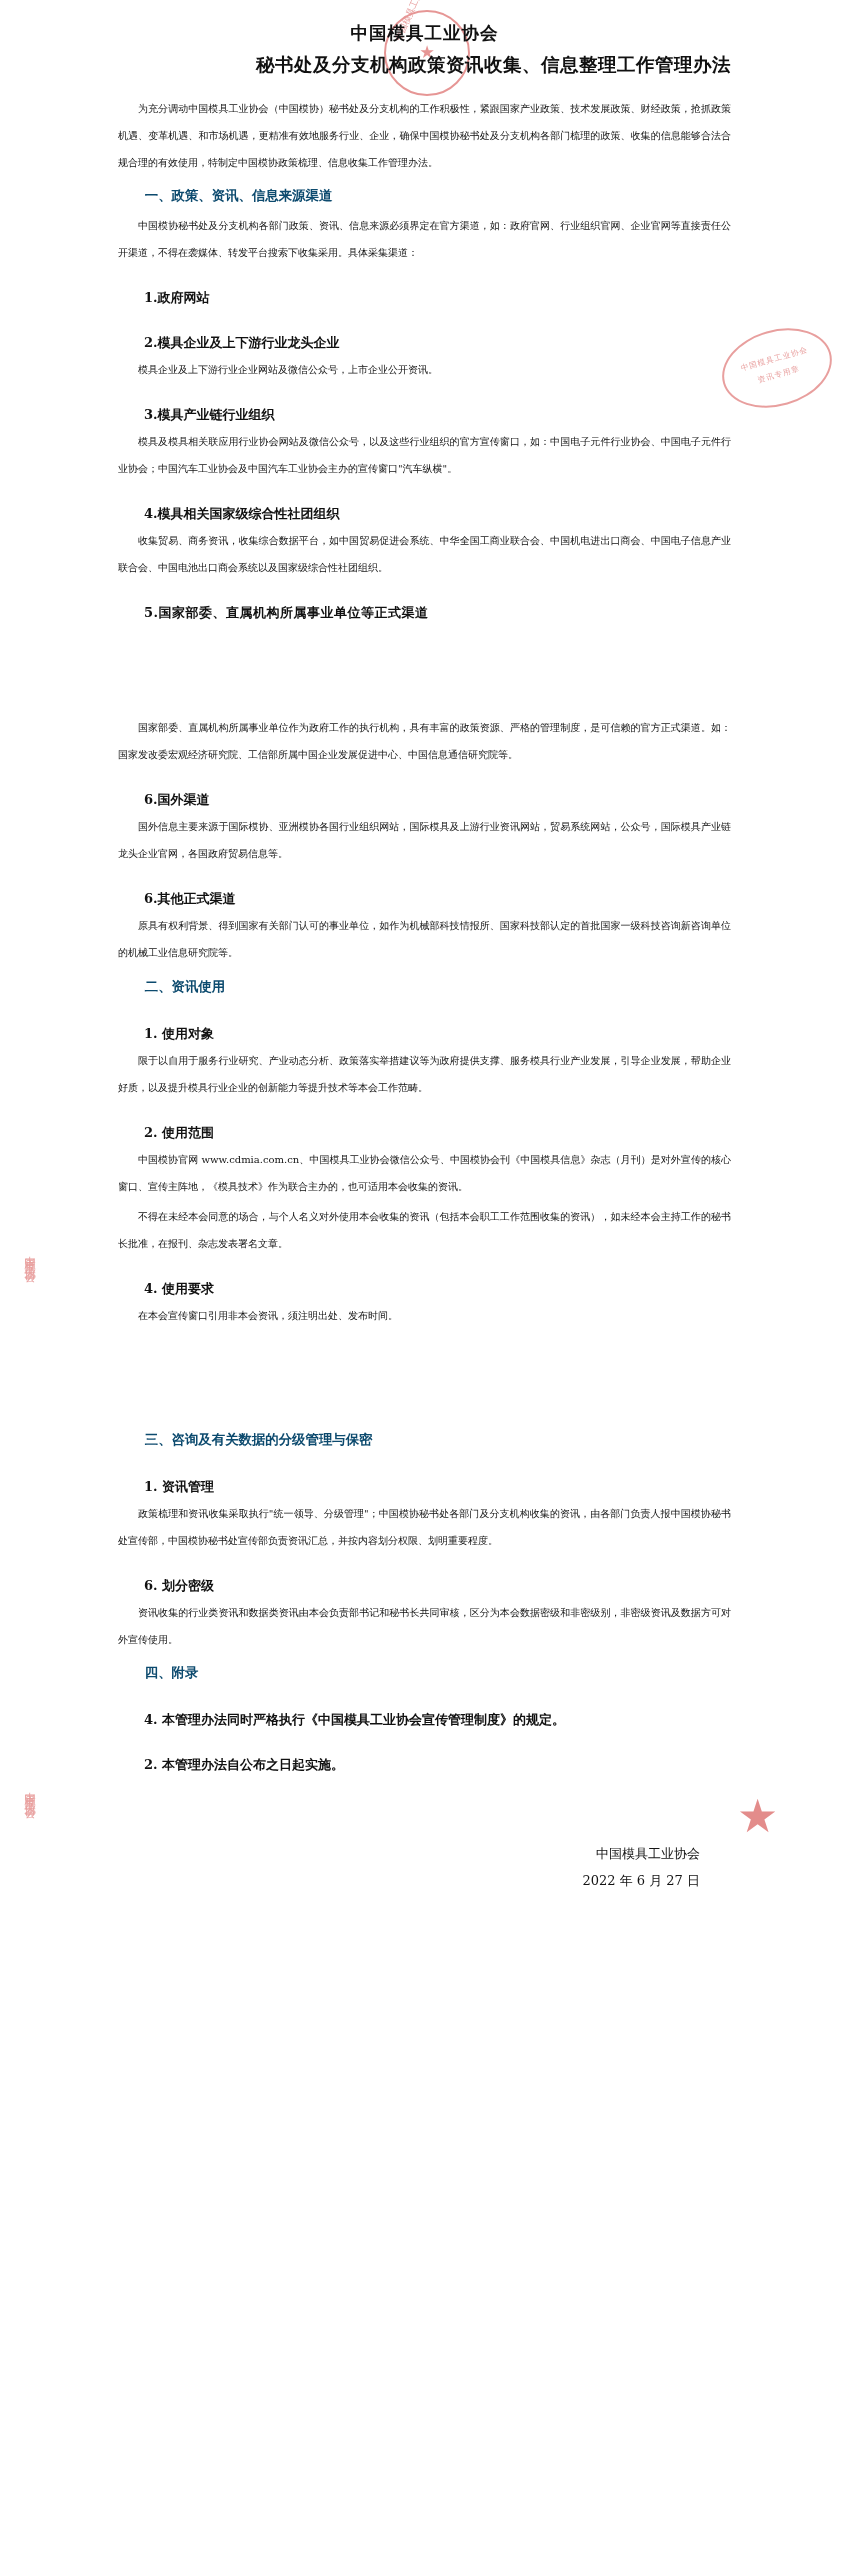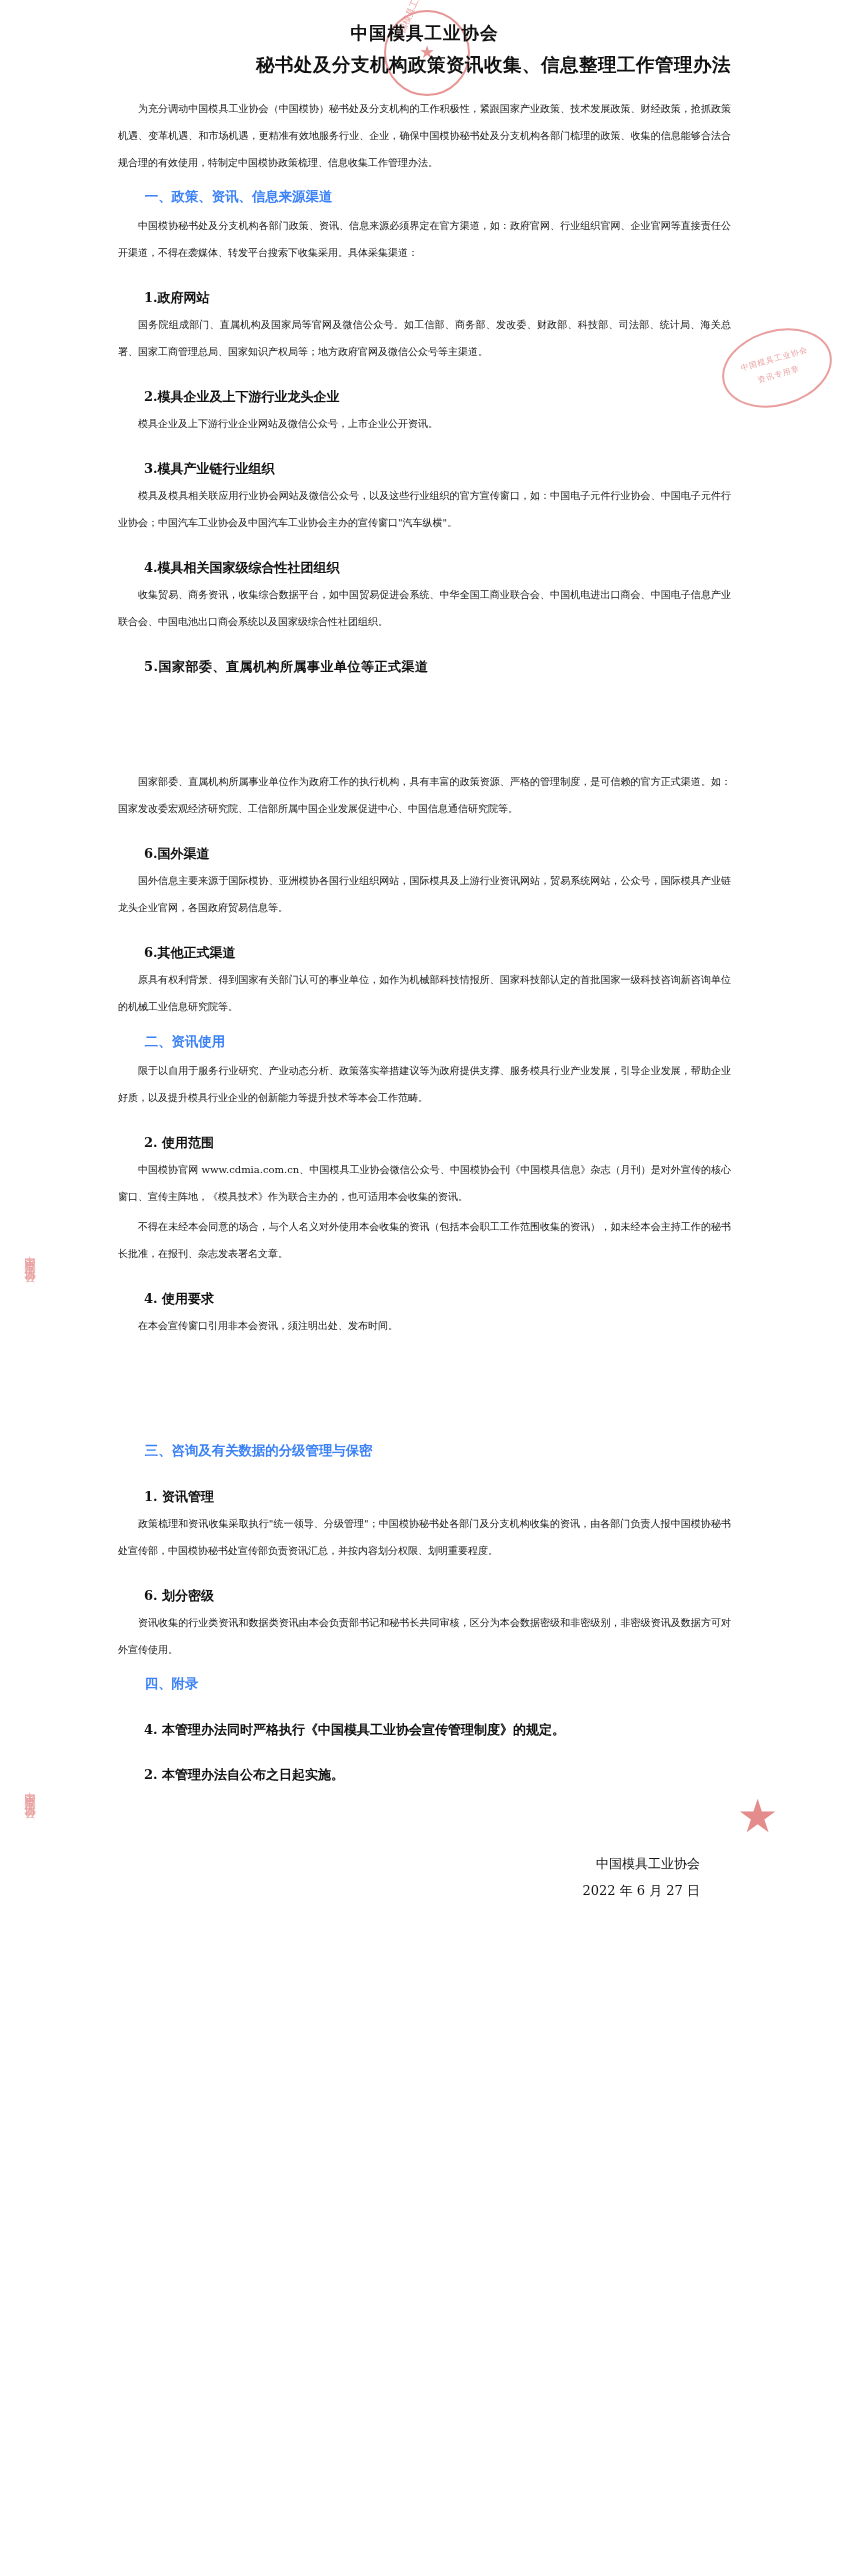--- a/index.html
+++ b/index.html
@@ -49,27 +49,27 @@
     font-family: "DejaVu Serif", "Liberation Serif", serif;
     font-size: 10px;
     line-height: 27px;
     text-align: justify;
     text-justify: inter-ideograph;
     margin: 0 0 3.1px 0;
     text-indent: 2em;
     color: #141414;
   }
   p.h1 {
-    font-family: Liberation Serif, serif;
+    font-family: Liberation Mono, monospace;
     font-size: 13.4px;
     font-weight: bold;
     line-height: 28px;
     margin: 7.2px 0 1px 0;
     text-indent: 2em;
-    color: #3b82f6;
+    color: #0c4a6e;
   }
   p.h2 {
     font-family: "DejaVu Serif", "Liberation Serif", serif;
     font-size: 13px;
     font-weight: bold;
     line-height: 27px;
     margin: 18px 0 0 0;
     text-indent: 2em;
     color: #111;
   }
@@ -188,21 +188,20 @@
 
     <h1 class="org-title">中国模具工业协会</h1>
     <h2 class="doc-title">秘书处及分支机构政策资讯收集、信息整理工作管理办法</h2>
 
     <p class="body">为充分调动中国模具工业协会（中国模协）秘书处及分支机构的工作积极性，紧跟国家产业政策、技术发展政策、财经政策，抢抓政策机遇、变革机遇、和市场机遇，更精准有效地服务行业、企业，确保中国模协秘书处及分支机构各部门梳理的政策、收集的信息能够合法合规合理的有效使用，特制定中国模协政策梳理、信息收集工作管理办法。</p>
 
     <p class="h1">一、政策、资讯、信息来源渠道</p>
     <p class="body">中国模协秘书处及分支机构各部门政策、资讯、信息来源必须界定在官方渠道，如：政府官网、行业组织官网、企业官网等直接责任公开渠道，不得在袭媒体、转发平台搜索下收集采用。具体采集渠道：</p>
 
     <p class="h2">1.政府网站</p>
-    <p class="body">国务院组成部门、直属机构及国家局等官网及微信公众号。如工信部、商务部、发改委、财政部、科技部、司法部、统计局、海关总署、国家工商管理总局、国家知识产权局等；地方政府官网及微信公众号等主渠道。</p>
 
     <p class="h2">2.模具企业及上下游行业龙头企业</p>
     <p class="body">模具企业及上下游行业企业网站及微信公众号，上市企业公开资讯。</p>
 
     <p class="h2">3.模具产业链行业组织</p>
     <p class="body">模具及模具相关联应用行业协会网站及微信公众号，以及这些行业组织的官方宣传窗口，如：中国电子元件行业协会、中国电子元件行业协会；中国汽车工业协会及中国汽车工业协会主办的宣传窗口"汽车纵横"。</p>
 
     <p class="h2">4.模具相关国家级综合性社团组织</p>
     <p class="body">收集贸易、商务资讯，收集综合数据平台，如中国贸易促进会系统、中华全国工商业联合会、中国机电进出口商会、中国电子信息产业联合会、中国电池出口商会系统以及国家级综合性社团组织。</p>
 
@@ -213,20 +212,21 @@
     <p class="body">国家部委、直属机构所属事业单位作为政府工作的执行机构，具有丰富的政策资源、严格的管理制度，是可信赖的官方正式渠道。如：国家发改委宏观经济研究院、工信部所属中国企业发展促进中心、中国信息通信研究院等。</p>
 
     <p class="h2">6.国外渠道</p>
     <p class="body">国外信息主要来源于国际模协、亚洲模协各国行业组织网站，国际模具及上游行业资讯网站，贸易系统网站，公众号，国际模具产业链龙头企业官网，各国政府贸易信息等。</p>
 
     <p class="h2">6.其他正式渠道</p>
     <p class="body">原具有权利背景、得到国家有关部门认可的事业单位，如作为机械部科技情报所、国家科技部认定的首批国家一级科技咨询新咨询单位的机械工业信息研究院等。</p>
 
     <p class="h1">二、资讯使用</p>
 
+    <p class="h2">1. 使用对象</p>
     <p class="body">限于以自用于服务行业研究、产业动态分析、政策落实举措建议等为政府提供支撑、服务模具行业产业发展，引导企业发展，帮助企业好质，以及提升模具行业企业的创新能力等提升技术等本会工作范畴。</p>
 
     <p class="h2">2. 使用范围</p>
     <p class="body">中国模协官网 www.cdmia.com.cn、中国模具工业协会微信公众号、中国模协会刊《中国模具信息》杂志（月刊）是对外宣传的核心窗口、宣传主阵地，《模具技术》作为联合主办的，也可适用本会收集的资讯。</p>
 
     <p class="body">不得在未经本会同意的场合，与个人名义对外使用本会收集的资讯（包括本会职工工作范围收集的资讯），如未经本会主持工作的秘书长批准，在报刊、杂志发表署名文章。</p>
 
     <p class="h2">4. 使用要求</p>
     <p class="body">在本会宣传窗口引用非本会资讯，须注明出处、发布时间。</p>
 

